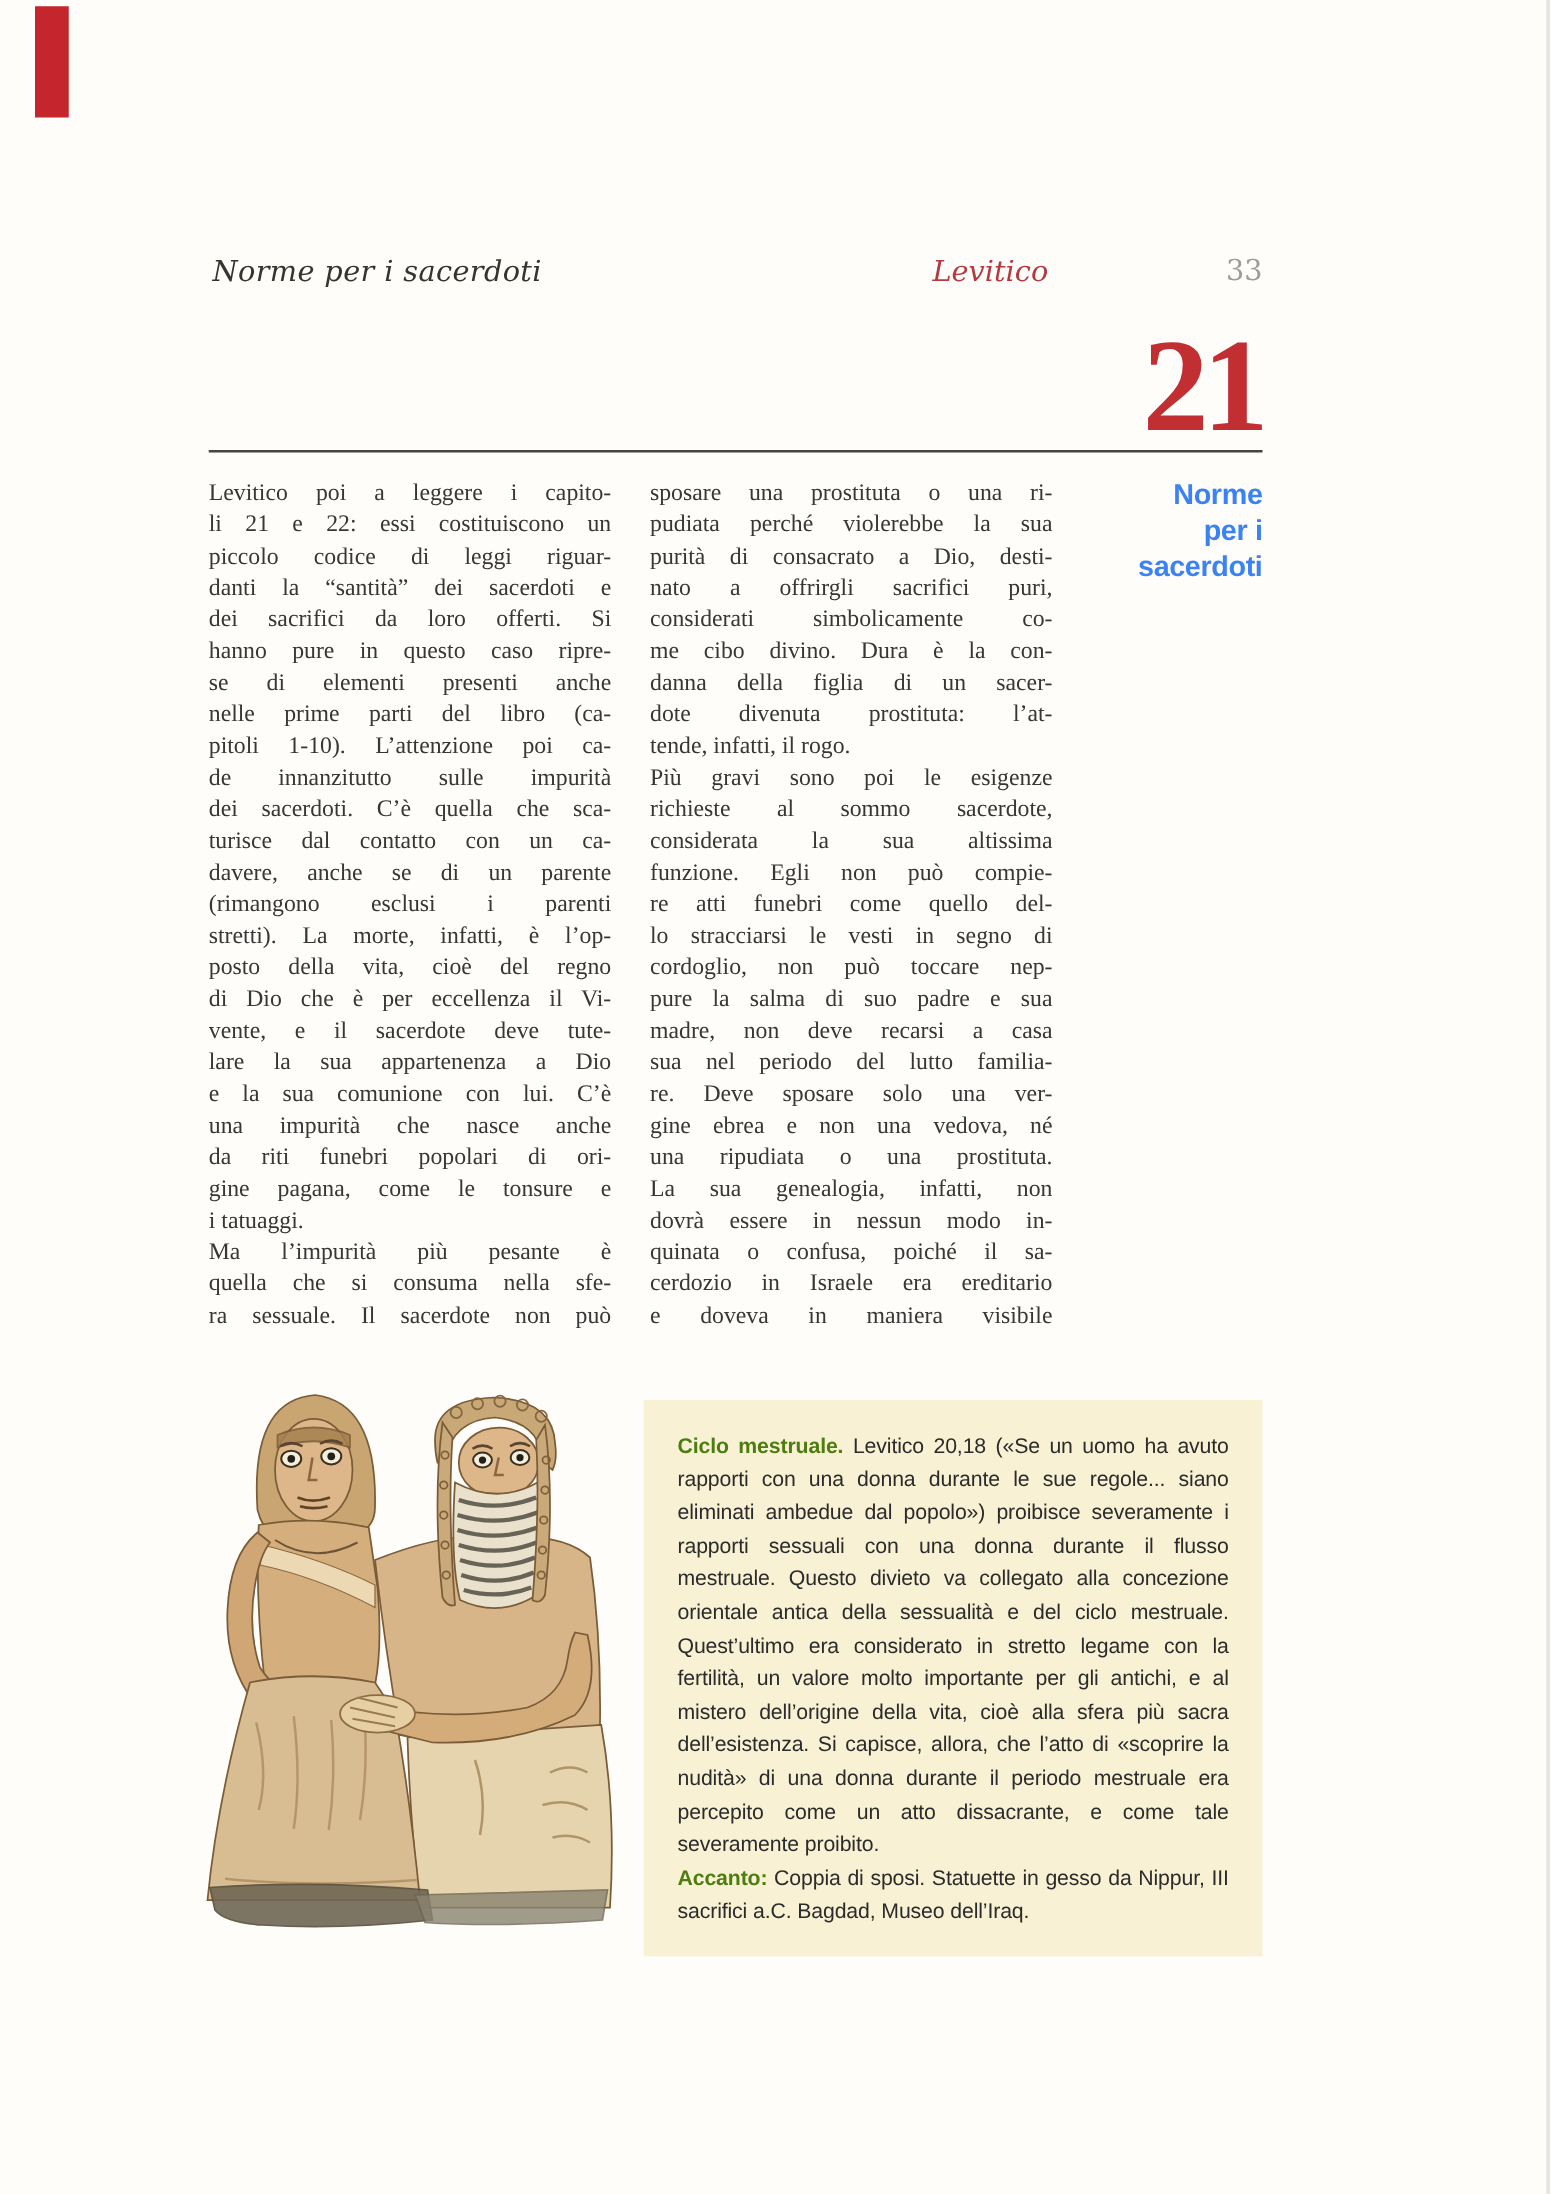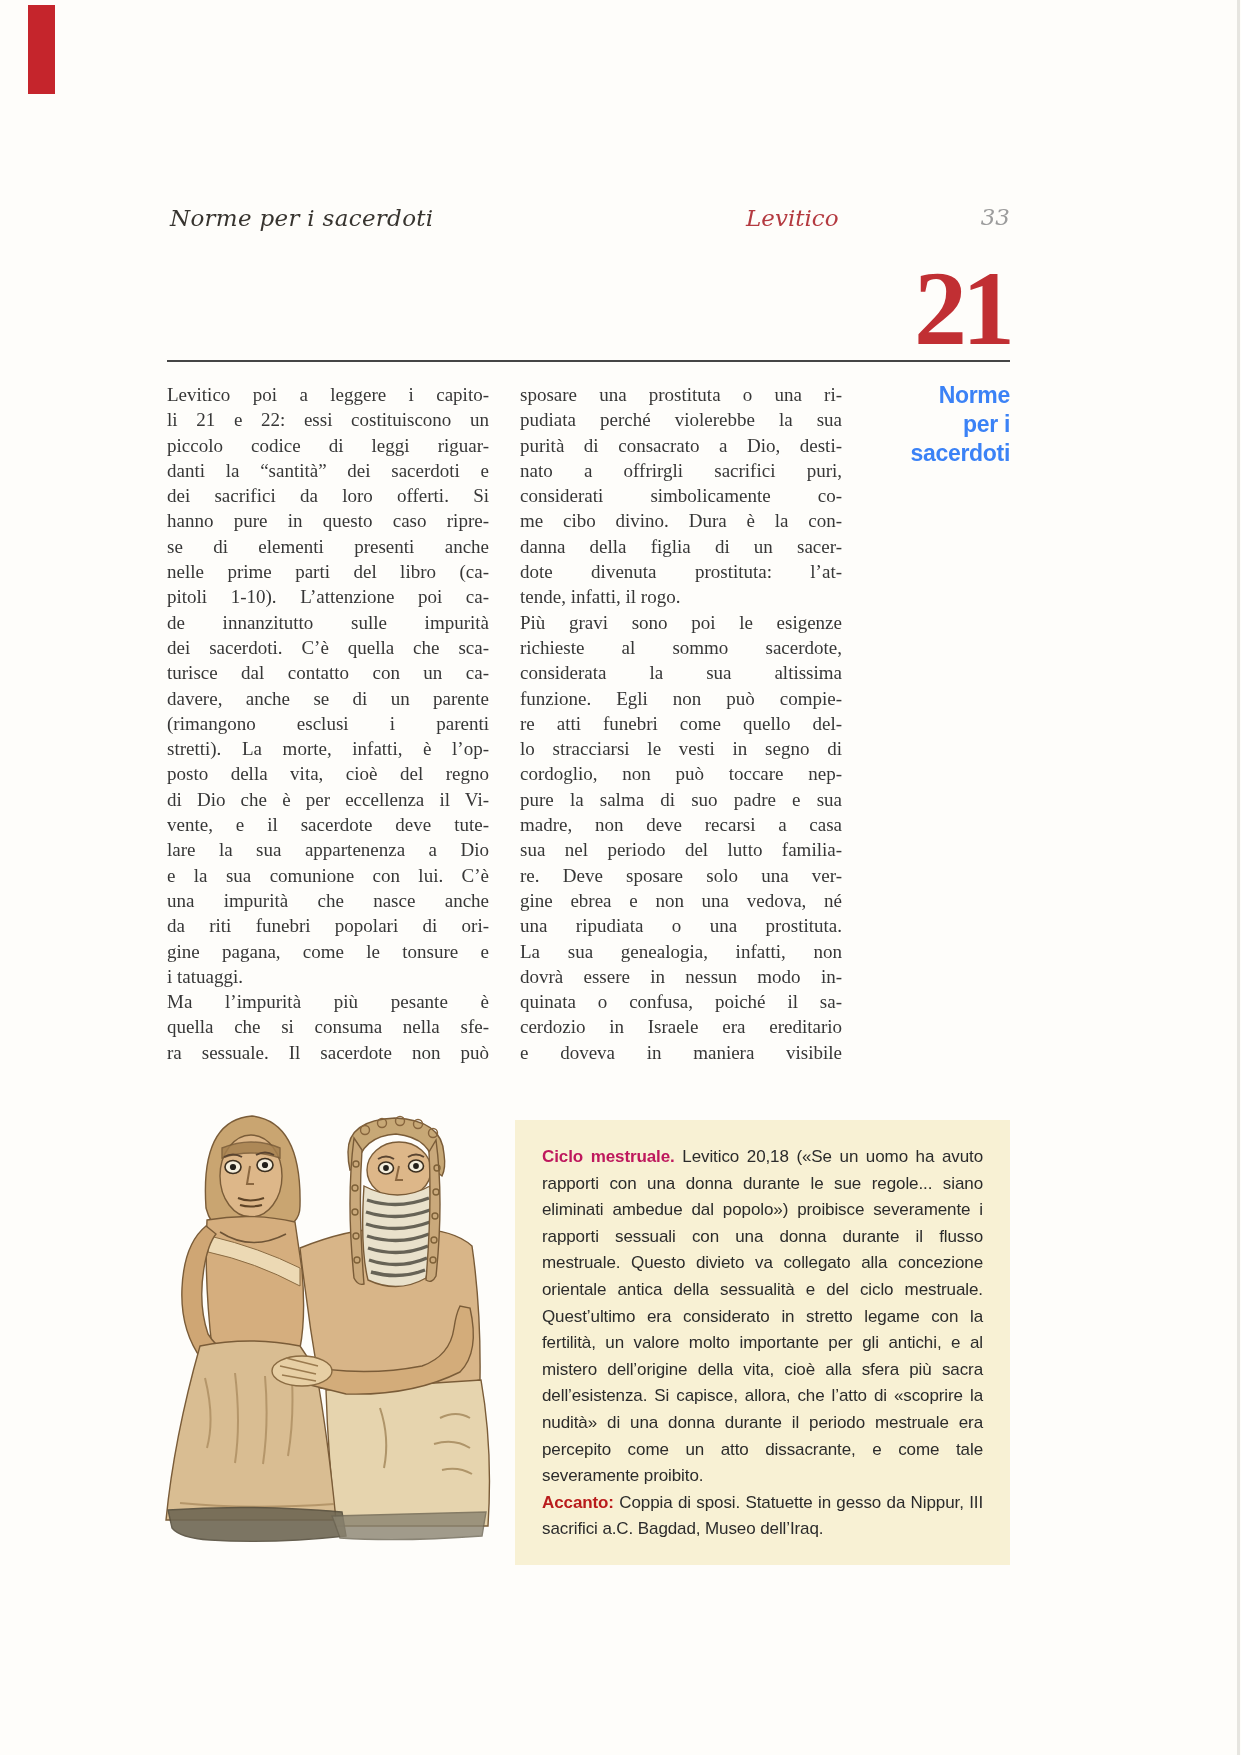--- a/index.html
+++ b/index.html
@@ -7,21 +7,21 @@
   html,body { width:1241px; height:1755px; }
   body { position:relative; background:#fefdfa; font-family:"Liberation Serif", serif; overflow:hidden; }
 
   .corner-tab { position:absolute; left:28px; top:5px; width:27px; height:89px; background:#c5252c; }
   .page-edge  { position:absolute; right:1px; top:0; width:3px; height:100%; background:#e6e5e0; }
 
   .run-title  { position:absolute; left:170px; top:205px; font-style:italic; font-size:23px; color:#37342f;
                 font-family:"DejaVu Serif", serif; letter-spacing:0.3px; }
   .book-title { position:absolute; left:746px; top:205px; font-style:italic; font-size:23px; color:#b43a40;
                 font-family:"DejaVu Serif", serif; }
-  .page-num   { position:absolute; left:930px; top:204px; width:80px; text-align:right; font-style:italic;
+  .page-num   { position:absolute; left:930px; top:204px; width:80px; text-align:right; 
                 font-size:23px; color:#9c9c9c; font-family:"DejaVu Serif", serif; }
 
   .chap-num   { position:absolute; left:830px; top:262px; width:180px; text-align:right;
                 font-family:"Liberation Serif", serif; font-weight:bold; font-size:106px; line-height:0.88;
                 letter-spacing:-5px; color:#c12f33; }
 
   .rule { position:absolute; left:167px; top:360px; width:843px; height:2px; background:#454545; }
 
   .sidebar { position:absolute; left:790px; top:381px; width:220px;
              font-family:"Liberation Sans", sans-serif; font-weight:bold; font-size:23px; color:#3b82f6;
@@ -33,22 +33,22 @@
   .col .tline { height:25.3px; line-height:25.3px; text-align:justify; text-align-last:justify;
                 text-justify:inter-word; overflow:hidden; }
   .col .tline.nj { text-align-last:left; }
   .col-left  { left:167px; }
   .col-right { left:520px; }
 
   .infobox { position:absolute; left:515px; top:1120px; width:495px; min-height:408px;
              background:#f8f1d4; padding:24px 27px 22px 27px;
              font-family:"Liberation Sans", sans-serif; font-size:17px; line-height:26.6px;
              color:#2b2b2b; text-align:justify; letter-spacing:-0.1px; }
-  .infobox .lead     { font-weight:bold; color:#be185d; }
-  .infobox .cap-lead { font-weight:bold; color:#b91c1c; }
+  .infobox .lead     { font-weight:bold; color:#4d7c0f; }
+  .infobox .cap-lead { font-weight:bold; color:#4d7c0f; }
 
   .figure { position:absolute; left:150px; top:1106px; width:345px; height:440px; }
 </style>
 </head>
 <body>
 
 <div class="corner-tab"></div>
 
 <div class="run-title">Norme per i sacerdoti</div>
 <div class="book-title">Levitico</div>

